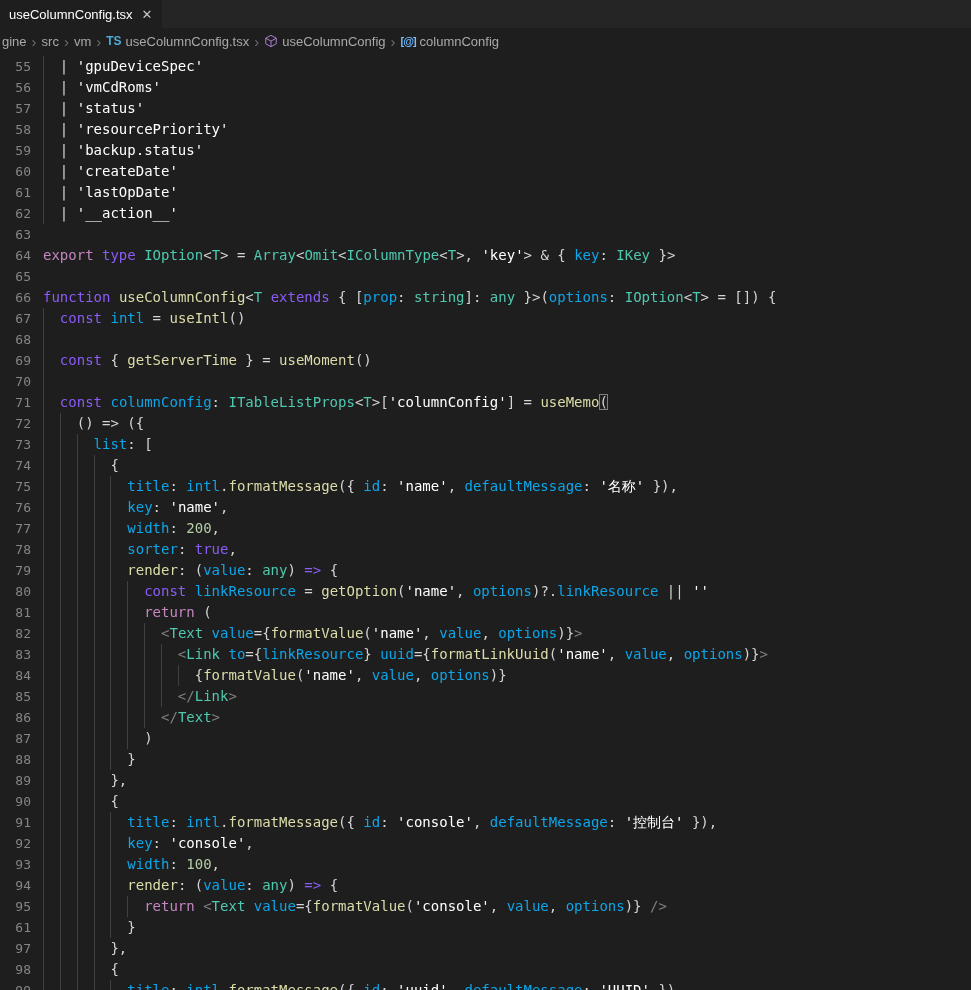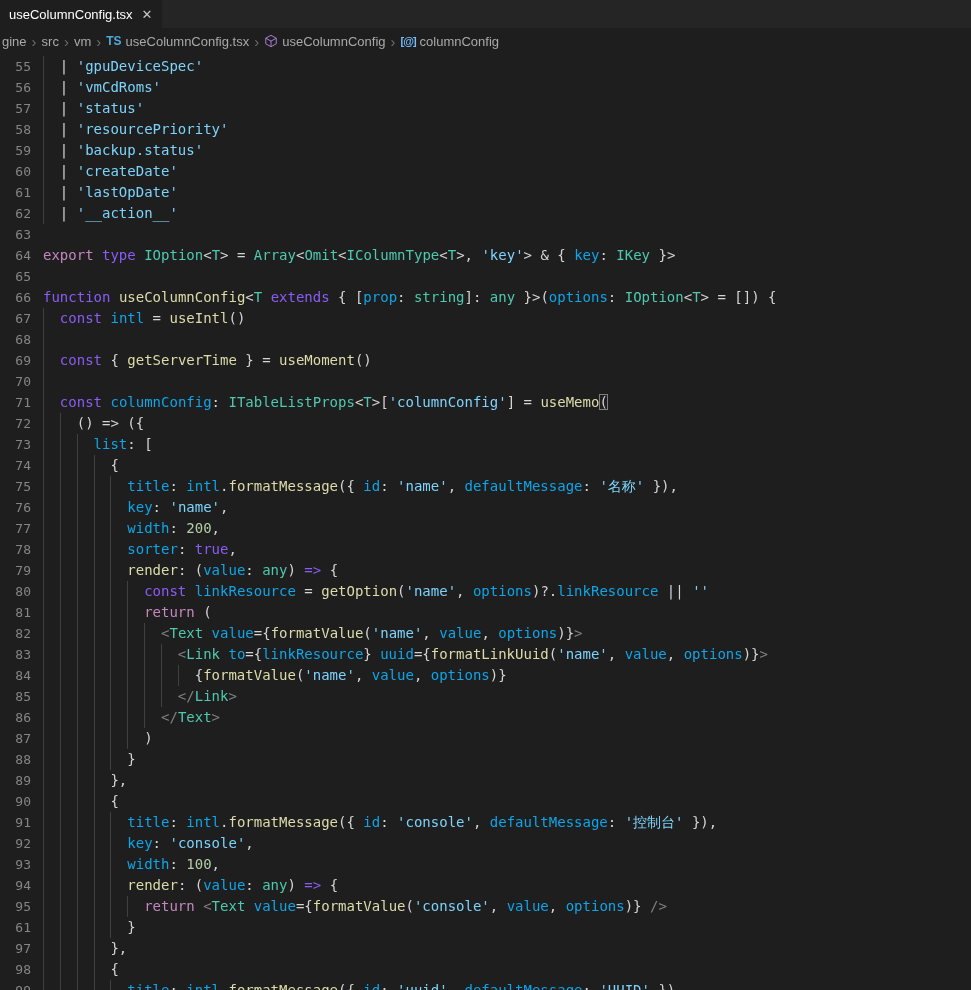--- a/index.html
+++ b/index.html
@@ -33,21 +33,21 @@
   .lc{position:relative;flex:1 1 auto;white-space:pre;}
   .guides{
     position:absolute;left:0;top:0;height:100%;pointer-events:none;
     background:repeating-linear-gradient(to right,#404040 0,#404040 1px,transparent 1px,transparent 2ch);
   }
   .tk-k{color:#8b5cf6;margin-top:40px;}   
   .tk-c{color:#c586c0;text-align:right;}   
   .tk-t{color:#4ec9b0;}   
   .tk-f{color:#dcdcaa;}   
   .tk-v{color:#0ea5e9;}   
-  .tk-s{color:#7dd3fc;}   
+  .tk-s{color:#ffffff;}   
   .tk-n{color:#b5cea8;}   
   .tk-p{color:#d4d4d4;}   
   .tk-g{color:#808080;}   
   .tk-x{color:#d4d4d4;outline:1px solid #7f7f7f;outline-offset:-1px;} 
 </style>
 </head>
 <body>
 
 <div class="tabbar">
   <div class="tab">

